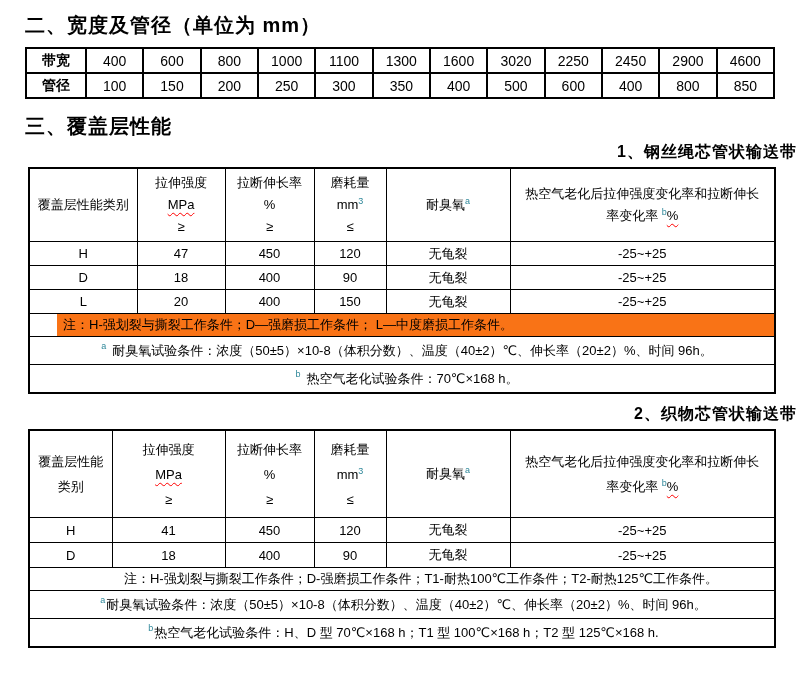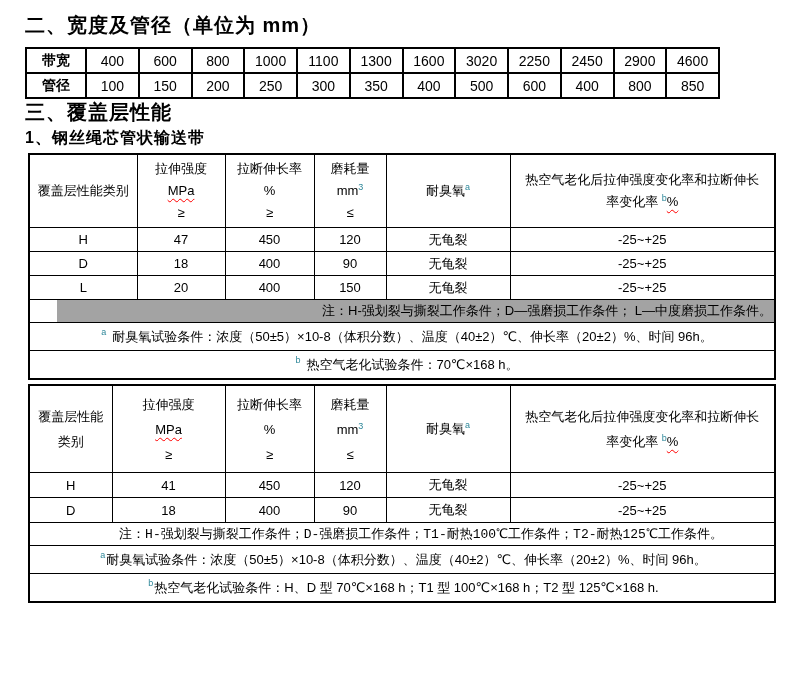--- a/index.html
+++ b/index.html
@@ -2,39 +2,39 @@
 <html><head>
 <meta charset="utf-8">
 <style>
   html,body{margin:0;padding:0;background:#ffffff;}
   .doc{
     position:relative;width:797px;height:674px;background:#fff;
     font-family:"Liberation Sans","DejaVu Sans",sans-serif;color:#000;
     box-sizing:border-box;padding:12px 0 0 25px;overflow:hidden;
   }
   .h1{font-size:20px;font-weight:bold;letter-spacing:1px;}
-  .h1.mt{margin-top:0;}
-  .h2{font-size:16px;font-weight:bold;letter-spacing:1px;margin-top:2px;}
+  .h1.mt{margin-top:14px;}
+  .h2{font-size:16px;font-weight:bold;letter-spacing:1px;margin-top:2px;text-align:right;}
   table{border-collapse:collapse;table-layout:fixed;}
   
-  .ta{width:695px;margin-top:8px;font-size:14px;border:2px solid #000;}
+  .ta{width:750px;margin-top:8px;font-size:14px;border:2px solid #000;}
   .ta td{border:2px solid #000;height:23px;text-align:center;vertical-align:middle;padding:0;}
   .ta .lbl{font-weight:bold;font-size:14px;}
   
   .perf{width:746px;margin-left:3px;margin-top:4px;font-size:13px;border:2px solid #000;}
   .perf td{border:1px solid #000;text-align:center;vertical-align:middle;padding:0;}
   .tb .hdr td{height:72px;}
   .tc .hdr td{height:86px;}
   .tb .dr td{height:23px;}
   .tc .dr td{height:24px;}
   .hline{line-height:22px;}
   .tc .hline{line-height:25px;}
   .noteTd{border-left:none !important;border-right:none !important;height:22px;text-align:left;vertical-align:middle;}
-  .hl{display:block;background:#a3a3a3;margin-left:27px;padding:2px 2px 2px 6px;text-align:right;}
-  .plainNote{display:block;padding-left:38px;font-family:Liberation Mono, monospace;}
+  .hl{display:block;background:#f97316;margin-left:27px;padding:2px 2px 2px 6px;text-align:left;}
+  .plainNote{display:block;padding-left:38px;}
   .fnTd{border-left:none !important;border-right:none !important;height:27px;text-align:left;vertical-align:middle;padding-left:10px !important;}
   .tc .fnTd{padding-left:3px !important;}
   sup.tl{color:#2E8799;font-size:9px;line-height:0;}
   .fnTd sup.tl{margin-right:6px;}
   .tc .fnTd sup.tl{margin-right:1px;}
   .wavy{text-decoration:underline wavy #ff0000;text-decoration-thickness:1px;text-underline-offset:3px;}
 </style>
 </head>
 <body>
 
@@ -154,20 +154,21 @@
       </td>
     </tr>
     <tr>
       <td class="fnTd" colspan="6">
         <sup class="tl">b</sup><span>热空气老化试验条件：70℃×168 h。</span>
       </td>
     </tr>
   </tbody>
     </table>
 
+  <div class="h2" style="margin-top:10px;">2、织物芯管状输送带</div>
 
   <table class="perf tc">
     <colgroup>
       <col style="width:83px">
         <col style="width:113px">
         <col style="width:89px">
       <col style="width:72px">
         <col style="width:124px">
         <col style="width:265px">
     </colgroup>

